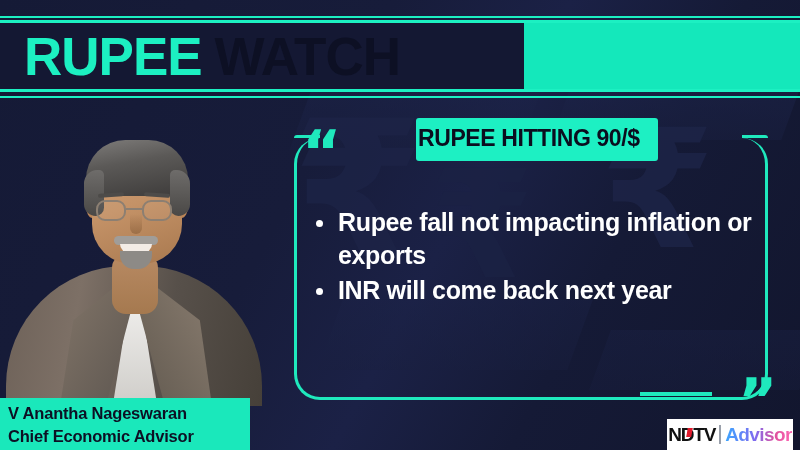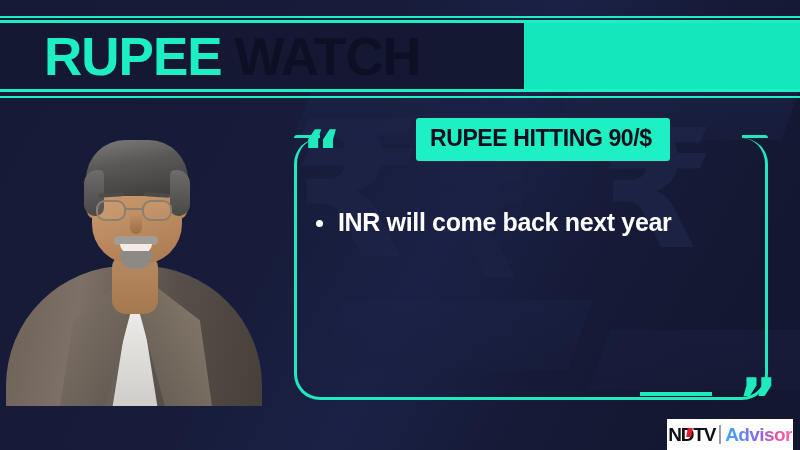--- a/index.html
+++ b/index.html
@@ -49,21 +49,21 @@
     border-top:3px solid #1cf0c2;
     border-bottom:3px solid #1cf0c2;
   }
   .header-dark{
     position:absolute; left:0; top:0; width:524px; height:100%;
     background:#141833;
   }
   .header-text{
     position:absolute; left:0; top:0; width:100%; height:100%;
     display:flex; align-items:center;
-    padding-left:44px;
+    padding-left:24px;
     font-size:53px; font-weight:700; letter-spacing:-1px;
     font-family:"Liberation Sans", sans-serif;
   }
   .hw-1{ color:#1cf0c2; }
   .hw-2{ color:#0d1024; margin-left:13px; }
   .header-line{
     position:absolute; left:0; width:800px; height:2px; background:#1cf0c2;
   }
   .hl-top{ top:16px; }
   .hl-bot{ top:96px; }
@@ -171,21 +171,21 @@
   .quote-frame::after{
     content:"";
     position:absolute; top:-3px; height:3px; background:#1fe9bd;
   }
   .quote-frame::before{ left:-3px; width:26px; border-radius:3px 0 0 0; }
   .quote-frame::after{ right:-3px; width:26px; border-radius:0 3px 0 0; }
 
   .badge{
     position:absolute; left:416px; top:118px;
     background:#1df0c3;
-    padding:7px 18px 9px 14px;
+    padding:7px 18px 9px 2px;
     border-radius:3px;
     z-index:4;
   }
   .badge span{
     font-size:23px; font-weight:700; color:#0b0e1f; letter-spacing:-.4px;
     white-space:nowrap;
   }
 
   .qmark{
     position:absolute;
@@ -293,31 +293,36 @@
     <div class="pr-brow-r"></div>
     <div class="pr-glass-l"></div>
     <div class="pr-glass-r"></div>
     <div class="pr-bridge"></div>
     <div class="pr-nose"></div>
     <div class="pr-moustache"></div>
     <div class="pr-mouth"></div>
     <div class="pr-beard"></div>
   </div>
 
+  <div class="nameplate">
+    <div class="n1">V Anantha Nageswaran</div>
+    <div class="n2">Chief Economic Advisor</div>
+  </div>
 
   <div class="quote-frame"></div>
 
   <div class="badge">
     <span>RUPEE HITTING 90/$</span>
   </div>
 
   <div class="qmark qmark-open">“</div>
   <div class="qmark qmark-close">”</div>
 
   <ul class="bullets">
+    <li>Rupee fall not impacting inflation or exports</li>
     <li>INR will come back next year</li>
   </ul>
 
   <div class="logo-accent"></div>
   <div class="logo">
     <span class="logo-ndtv">
       <span>NDTV</span>
       <span class="dot"></span>
     </span>
     <span class="logo-div"></span>

